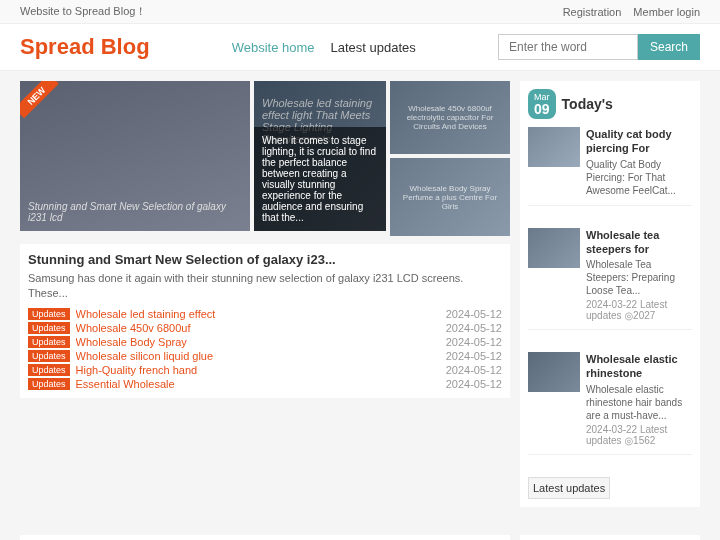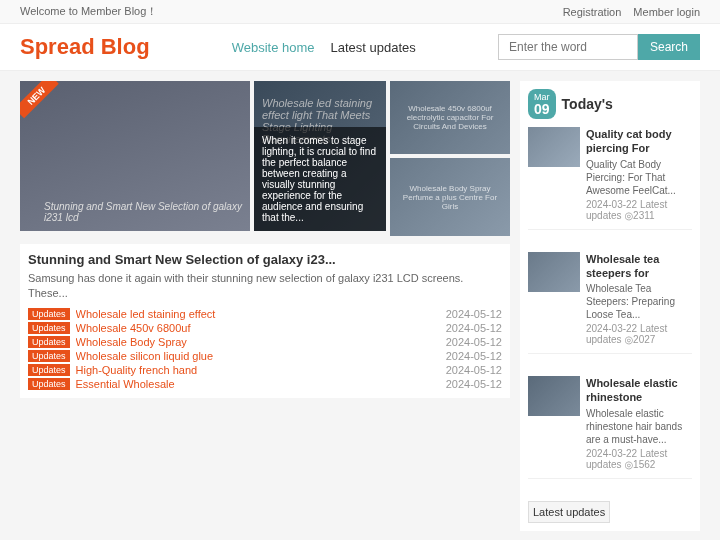--- a/index.html
+++ b/index.html
@@ -64,21 +64,21 @@
     
     .bottom-section { display: flex; gap: 10px; margin-top: 10px; }
     .latest-articles { flex: 1; background: #fff; padding: 10px; }
     .reading-ranking { width: 180px; background: #fff; padding: 10px; }
     .section-title { font-size: 13px; font-weight: bold; color: #e8501a; margin-bottom: 10px; border-bottom: 1px solid #eee; padding-bottom: 4px; }
   </style>
 </head>
 <body>
 
 <div class="top-bar">
-  <span>Welcome to Member Blog！</span>
+  <span>Website to Spread Blog！</span>
   <div class="top-bar-right">
     <a href="#">Registration</a>
     <a href="#">Member login</a>
   </div>
 </div>
 
 <div class="header">
   <div class="logo">Spread Blog</div>
   <div class="nav-links">
     <a href="#" style="color:#4ea8a8;">Website home</a>
@@ -94,21 +94,21 @@
 
   <div class="left-col">
 
     <div class="featured-area">
 
       <div class="feat-left">
         <div class="new-badge-wrap">
           <div class="badge">NEW</div>
         </div>
         <div class="feat-left-img" style="width:230px;height:150px;background:linear-gradient(160deg,#5a6070 0%,#7a8090 100%);position:relative;overflow:hidden;">
-          <span style="position:absolute;bottom:8px;left:24px;right:8px;font-size:10px;color:#ddd;font-style:italic;">Stunning and Smart New Selection of galaxy i231 lcd</span>
+          <span style="position:absolute;bottom:8px;left:8px;right:8px;font-size:10px;color:#ddd;font-style:italic;">Stunning and Smart New Selection of galaxy i231 lcd</span>
         </div>
       </div>
 
       <div class="feat-center">
         <div class="feat-center-img" style="width:100%;height:150px;background:linear-gradient(135deg,#3a4a5a 0%,#5a6a7a 100%);position:relative;overflow:hidden;">
           <div style="position:absolute;top:16px;left:8px;right:8px;font-size:11px;color:#ccc;font-style:italic;opacity:0.8;">Wholesale led staining effect light That Meets Stage Lighting Requirements</div>
           <div class="feat-center-caption">When it comes to stage lighting, it is crucial to find the perfect balance between creating a visually stunning experience for the audience and ensuring that the...</div>
         </div>
       </div>
 
@@ -169,24 +169,20 @@
           <div class="day">09</div>
         </div>
         <div class="todays-title">Today's</div>
       </div>
 
       <div class="today-item">
         <div class="today-thumb" style="background:linear-gradient(135deg,#7a8a9a,#9aaaba);"></div>
         <div class="today-info">
           <div class="today-item-title" style="cursor:pointer;">Quality cat body piercing For</div>
           <div class="today-item-desc">Quality Cat Body Piercing: For That Awesome FeelCat...</div>
-          <div class="today-item-meta">
-            <span>2024-03-22  Latest updates</span>
-            <span> ◎<span>2311</span></span>
-          </div>
         </div>
       </div>
 
       <div class="today-item">
         <div class="today-thumb" style="background:linear-gradient(135deg,#6a7a8a,#8a9aaa);"></div>
         <div class="today-info">
           <div class="today-item-title" style="cursor:pointer;">Wholesale tea steepers for</div>
           <div class="today-item-desc">Wholesale Tea Steepers: Preparing Loose Tea...</div>
           <div class="today-item-meta">
             <span>2024-03-22  Latest updates</span>

